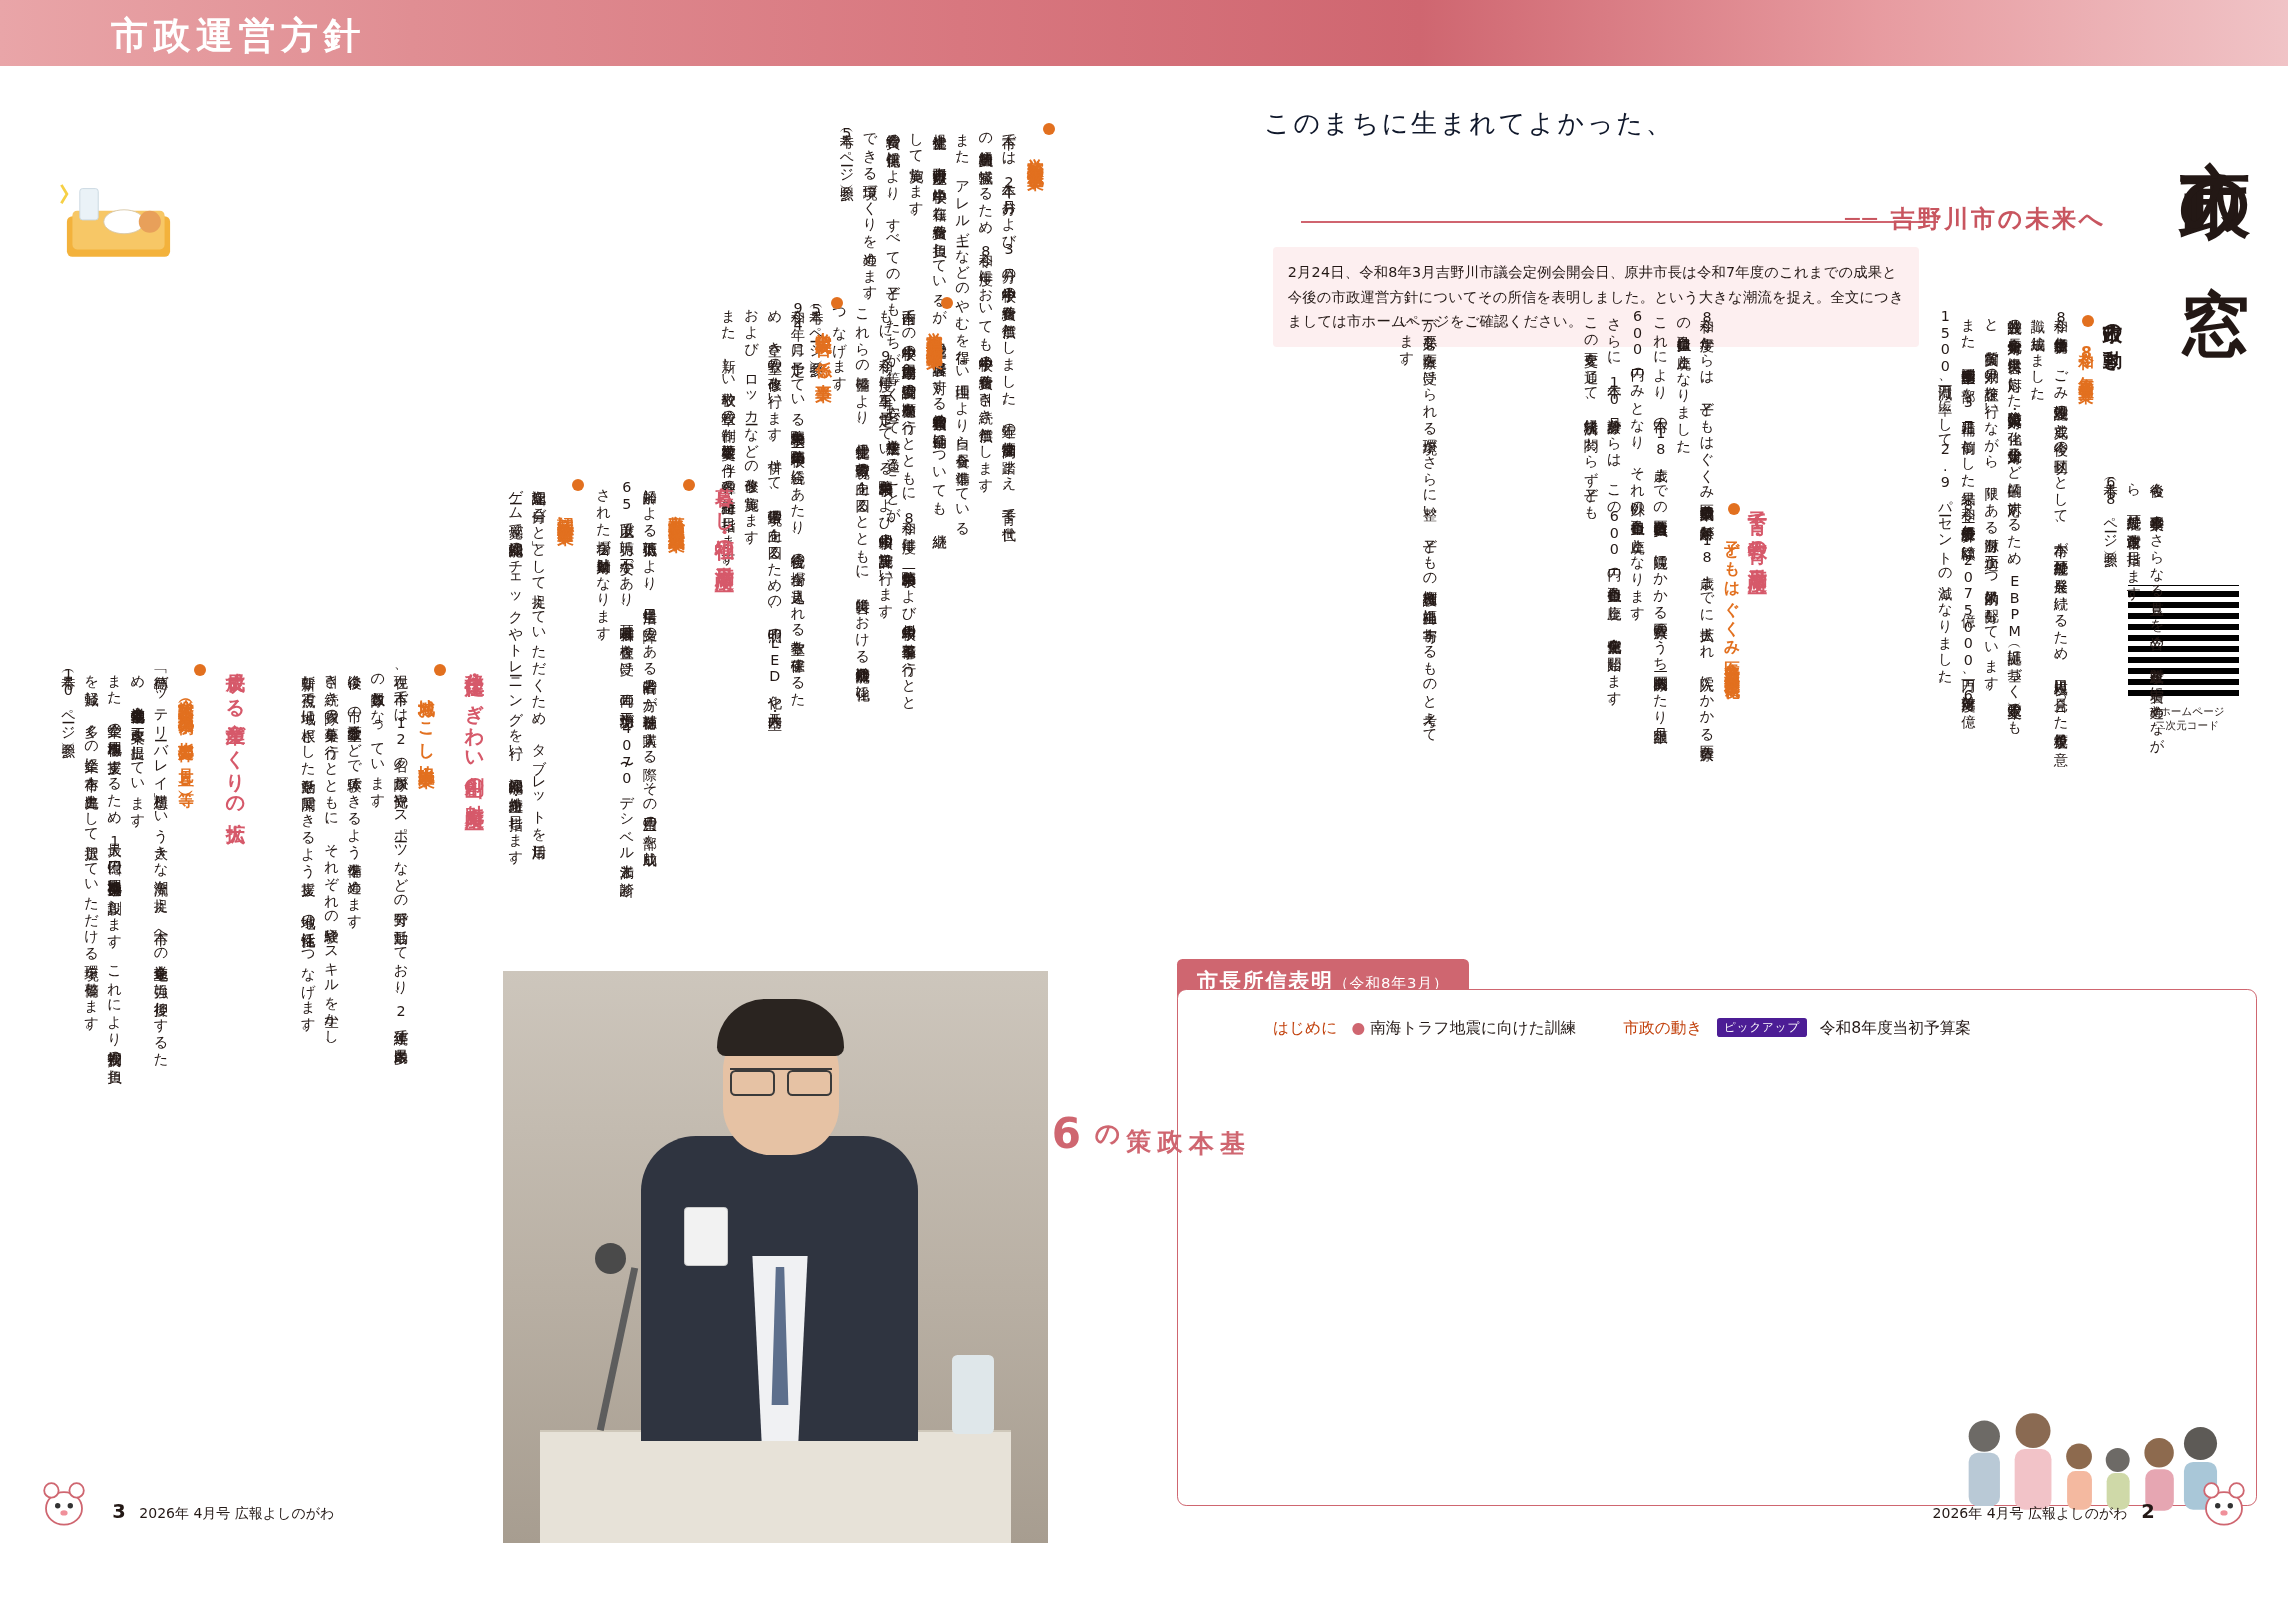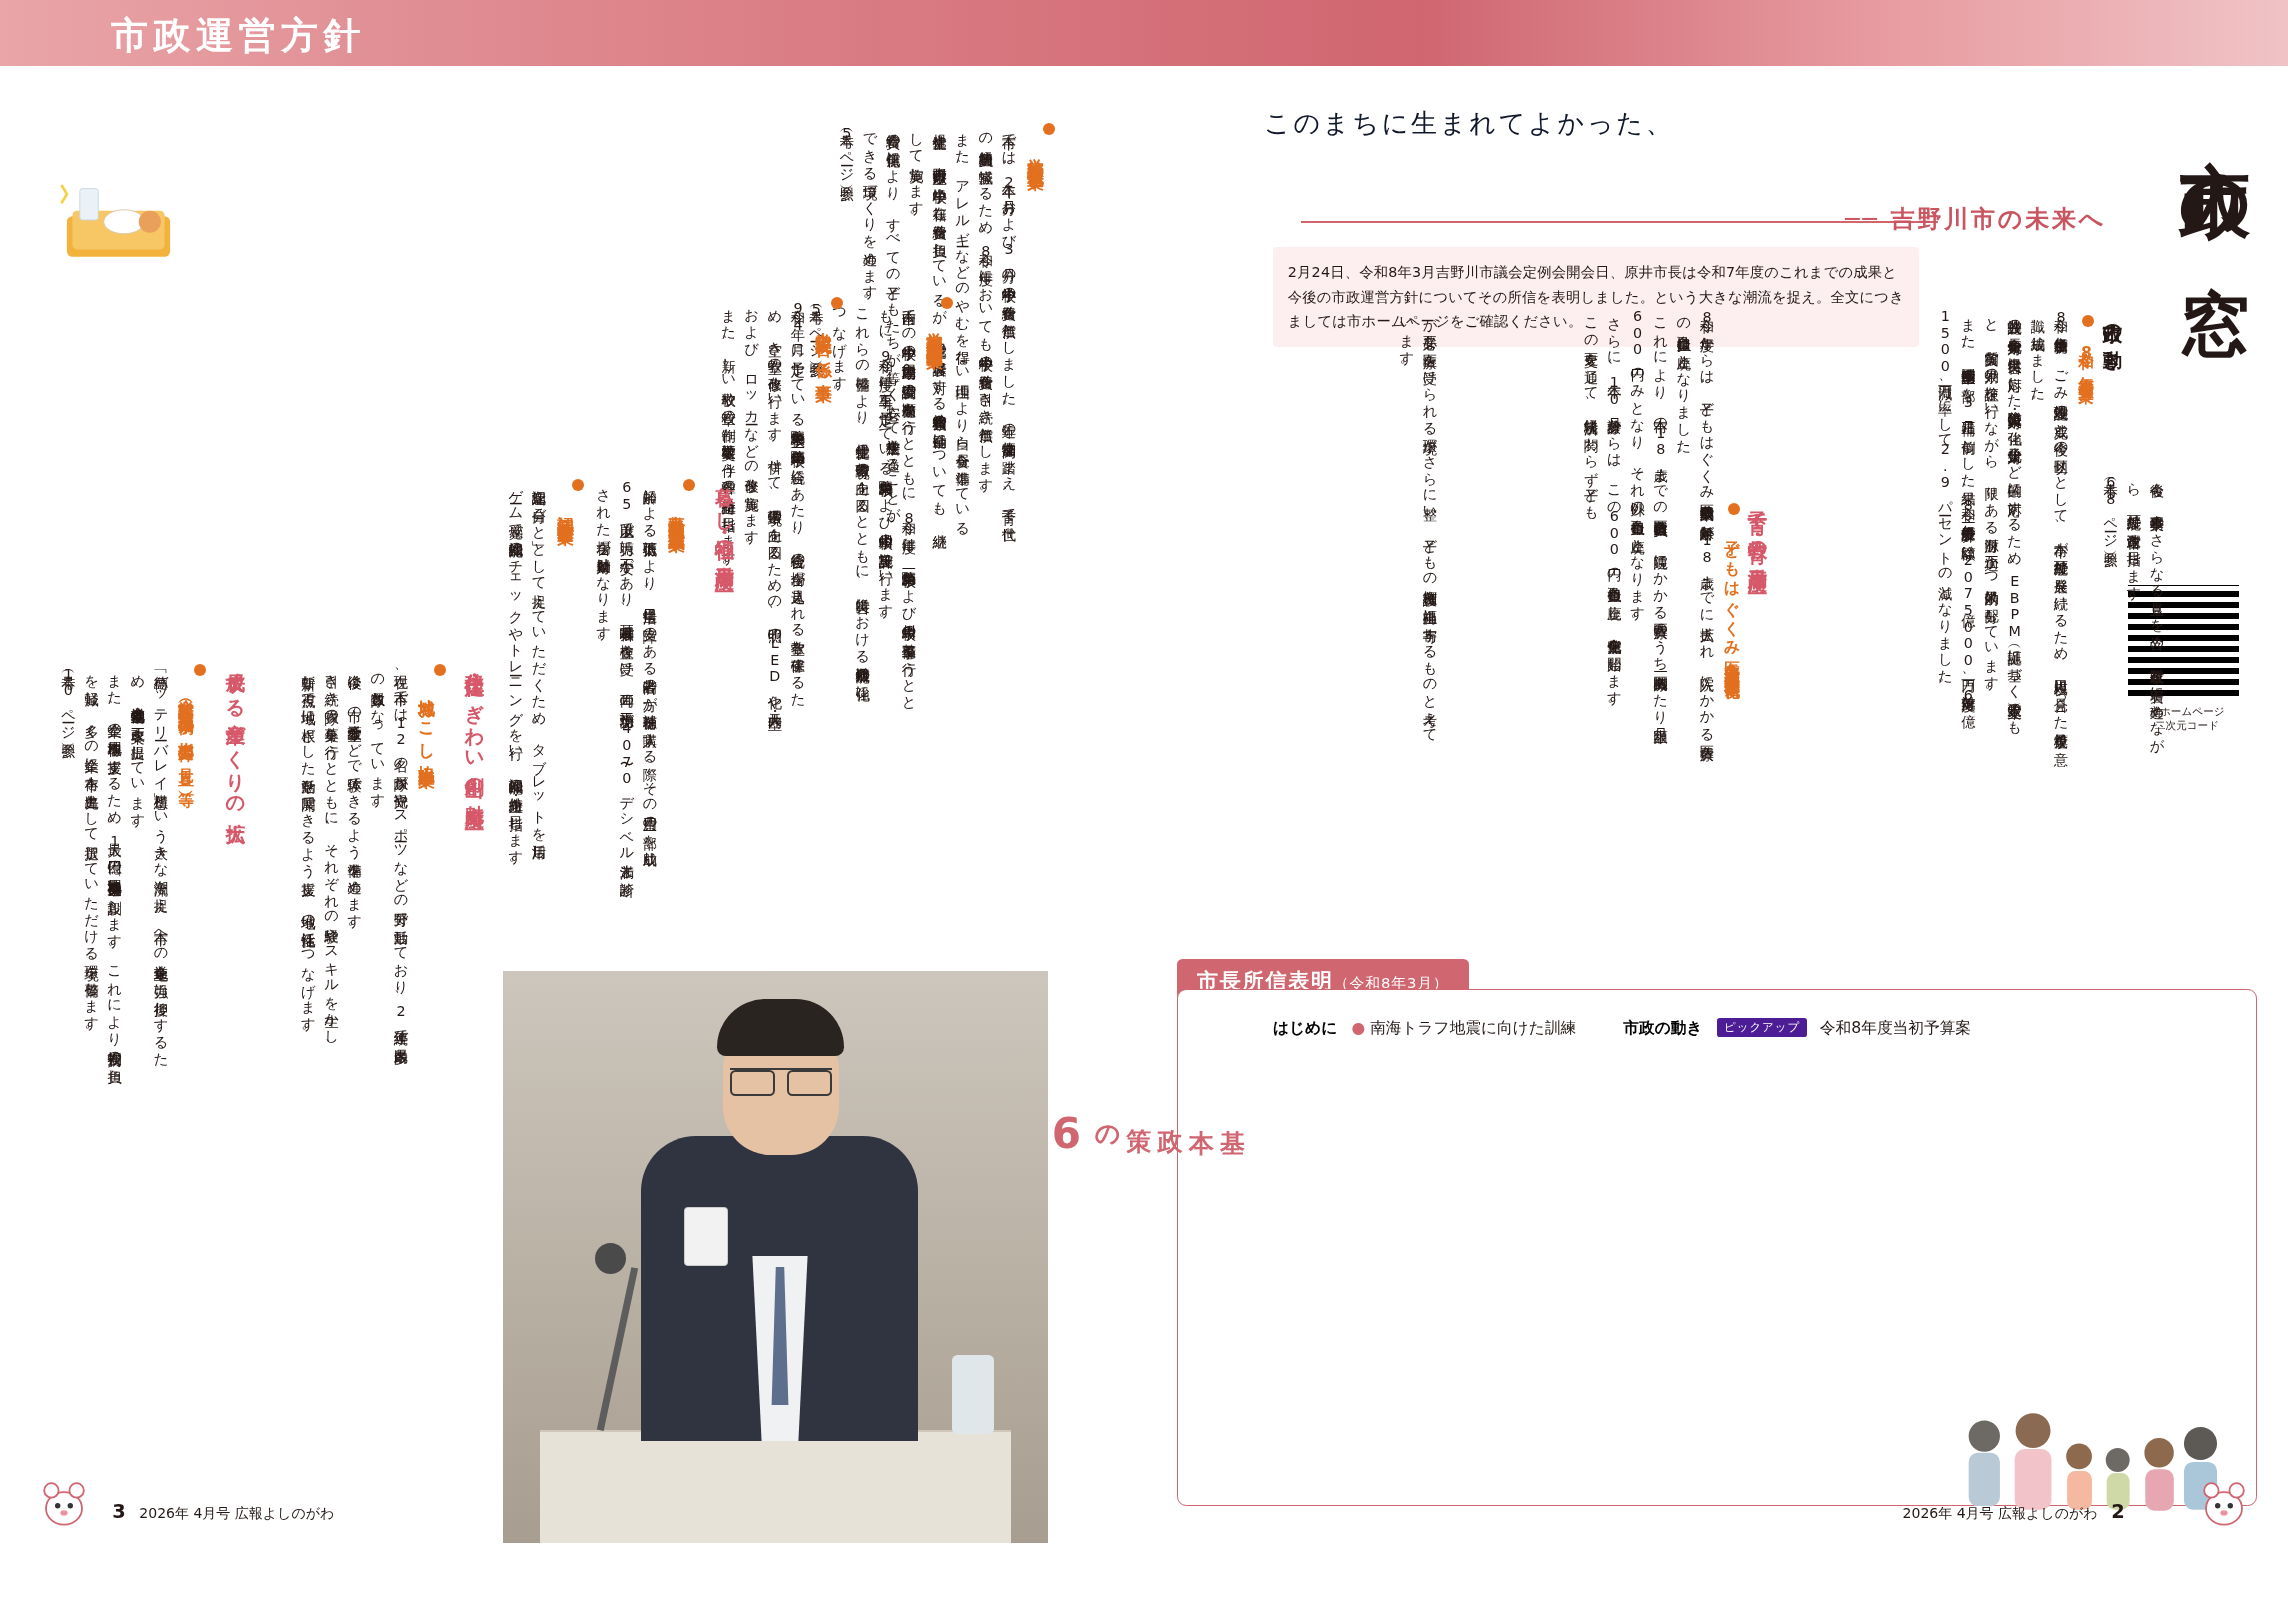--- a/index.html
+++ b/index.html
@@ -92,21 +92,21 @@
     padding:8.3px 20px;font-size:21px;font-weight:bold;letter-spacing:1.8px;
   }
   .panel-title .sub{font-size:14.8px;font-weight:normal;letter-spacing:0.9px;}
   .pillar{
     position:absolute;left:54px;top:1043px;width:50px;
     writing-mode:vertical-rl;text-orientation:upright;
     font-size:25px;font-weight:bold;color:#cf6670;letter-spacing:6.5px;line-height:1.25;
   }
   .pillar .big{font-size:42px;}
   .row-top{position:absolute;left:129px;top:952px;font-size:15.7px;}
-  .row-top .lbl{font-weight:bold;color:#000000;margin-right:9.2px;}
+  .row-top .lbl{font-weight:normal;color:#c2410c;margin-right:9.2px;}
   .tagpick{
     display:inline-block;background:#4c1d95;color:#fff;border-radius:2.8px;
     font-size:11.5px;padding:1.8px 7.4px;margin-right:7.4px;vertical-align:1.8px;letter-spacing:0.9px;
   }
   
   .fam{position:absolute;right:50px;bottom:13px;width:305px;height:138px;}
   
   .footer{position:absolute;bottom:20px;font-size:14px;color:#231815;}
   .pagenum{
     display:inline-block;font-size:19.4px;font-weight:bold;color:#231815;margin:0 9.2px;
@@ -200,21 +200,21 @@
     <circle cx="158" cy="70" r="14" fill="#8d6a4e"></circle>
     <rect x="145" y="86" width="27" height="42" rx="9" fill="#f4b9a0"></rect>
     <circle cx="200" cy="74" r="13" fill="#6d6a66"></circle>
     <rect x="188" y="88" width="25" height="40" rx="9" fill="#cfd9a8"></rect>
     <circle cx="245" cy="66" r="16" fill="#8d6a4e"></circle>
     <rect x="230" y="84" width="31" height="45" rx="10" fill="#e6a6b2"></rect>
     <circle cx="290" cy="56" r="18" fill="#5d5a56"></circle>
     <rect x="272" y="76" width="36" height="52" rx="10" fill="#a9c7d8"></rect>
   </svg>
 
-  <div class="footer" style="right:154px;margin-left:29px;">
+  <div class="footer" style="right:124px;margin-left:29px;">
     <span>2026年 4月号 広報よしのがわ</span>
     <span class="pagenum">2</span>
   </div>
   <svg class="mascot" style="right:37px;" viewBox="0 0 60 60">
     <ellipse cx="30" cy="36" rx="20" ry="18" fill="#fff" stroke="#cf6670" stroke-width="2"></ellipse>
     <circle cx="16" cy="16" r="8" fill="#fff" stroke="#cf6670" stroke-width="2"></circle>
     <circle cx="44" cy="16" r="8" fill="#fff" stroke="#cf6670" stroke-width="2"></circle>
     <circle cx="23" cy="33" r="3" fill="#333"></circle>
       <circle cx="37" cy="33" r="3" fill="#333"></circle>
     <ellipse cx="30" cy="41" rx="4" ry="3" fill="#f0909a"></ellipse>

